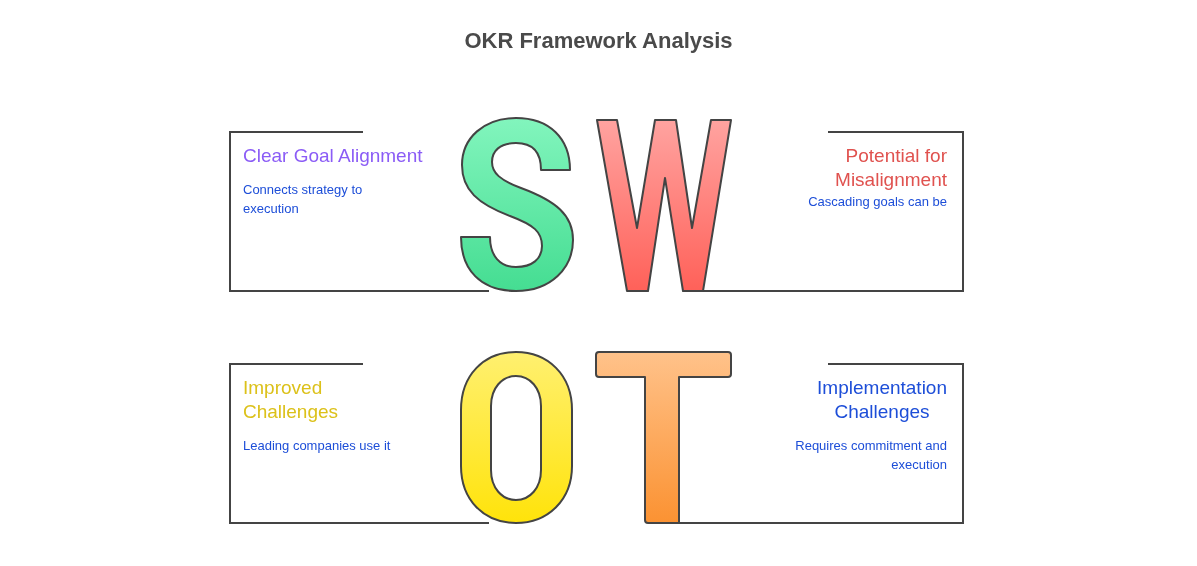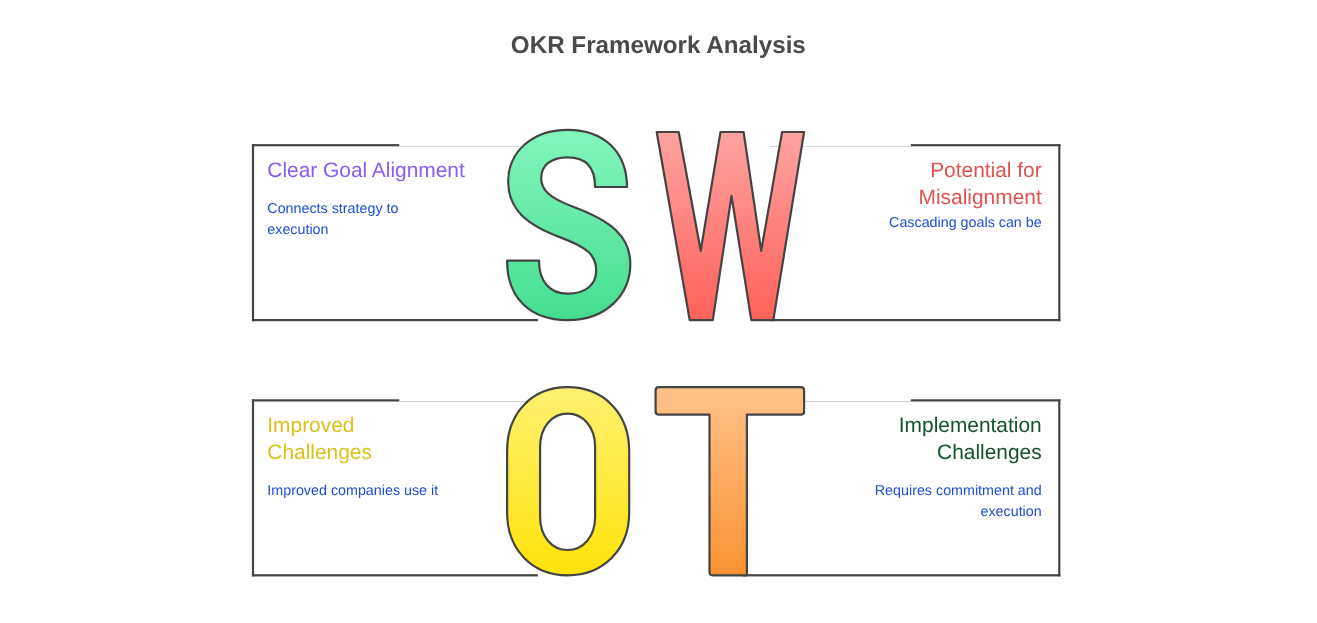--- a/index.html
+++ b/index.html
@@ -83,23 +83,23 @@
 </div>
 <div class="desc r" style="right:250px;top:192px;">
   <div>Cascading goals can be</div>
 </div>
 
 <div class="heading" style="left:243px;top:376px;color:#dcc11a;">
   <div>Improved</div>
   <div>Challenges</div>
 </div>
 <div class="desc" style="left:243px;top:436px;">
-  <div>Improved companies use it</div>
+  <div>Leading companies use it</div>
 </div>
 
-<div class="heading r" style="right:250px;top:376px;color:#14532d;">
+<div class="heading r" style="right:250px;top:376px;color:#1d4ed8;text-align:center;">
   <div>Implementation</div>
   <div>Challenges</div>
 </div>
 <div class="desc r" style="right:250px;top:436px;">
   <div>Requires commitment and</div>
   <div>execution</div>
 </div>
 
 </body></html>

